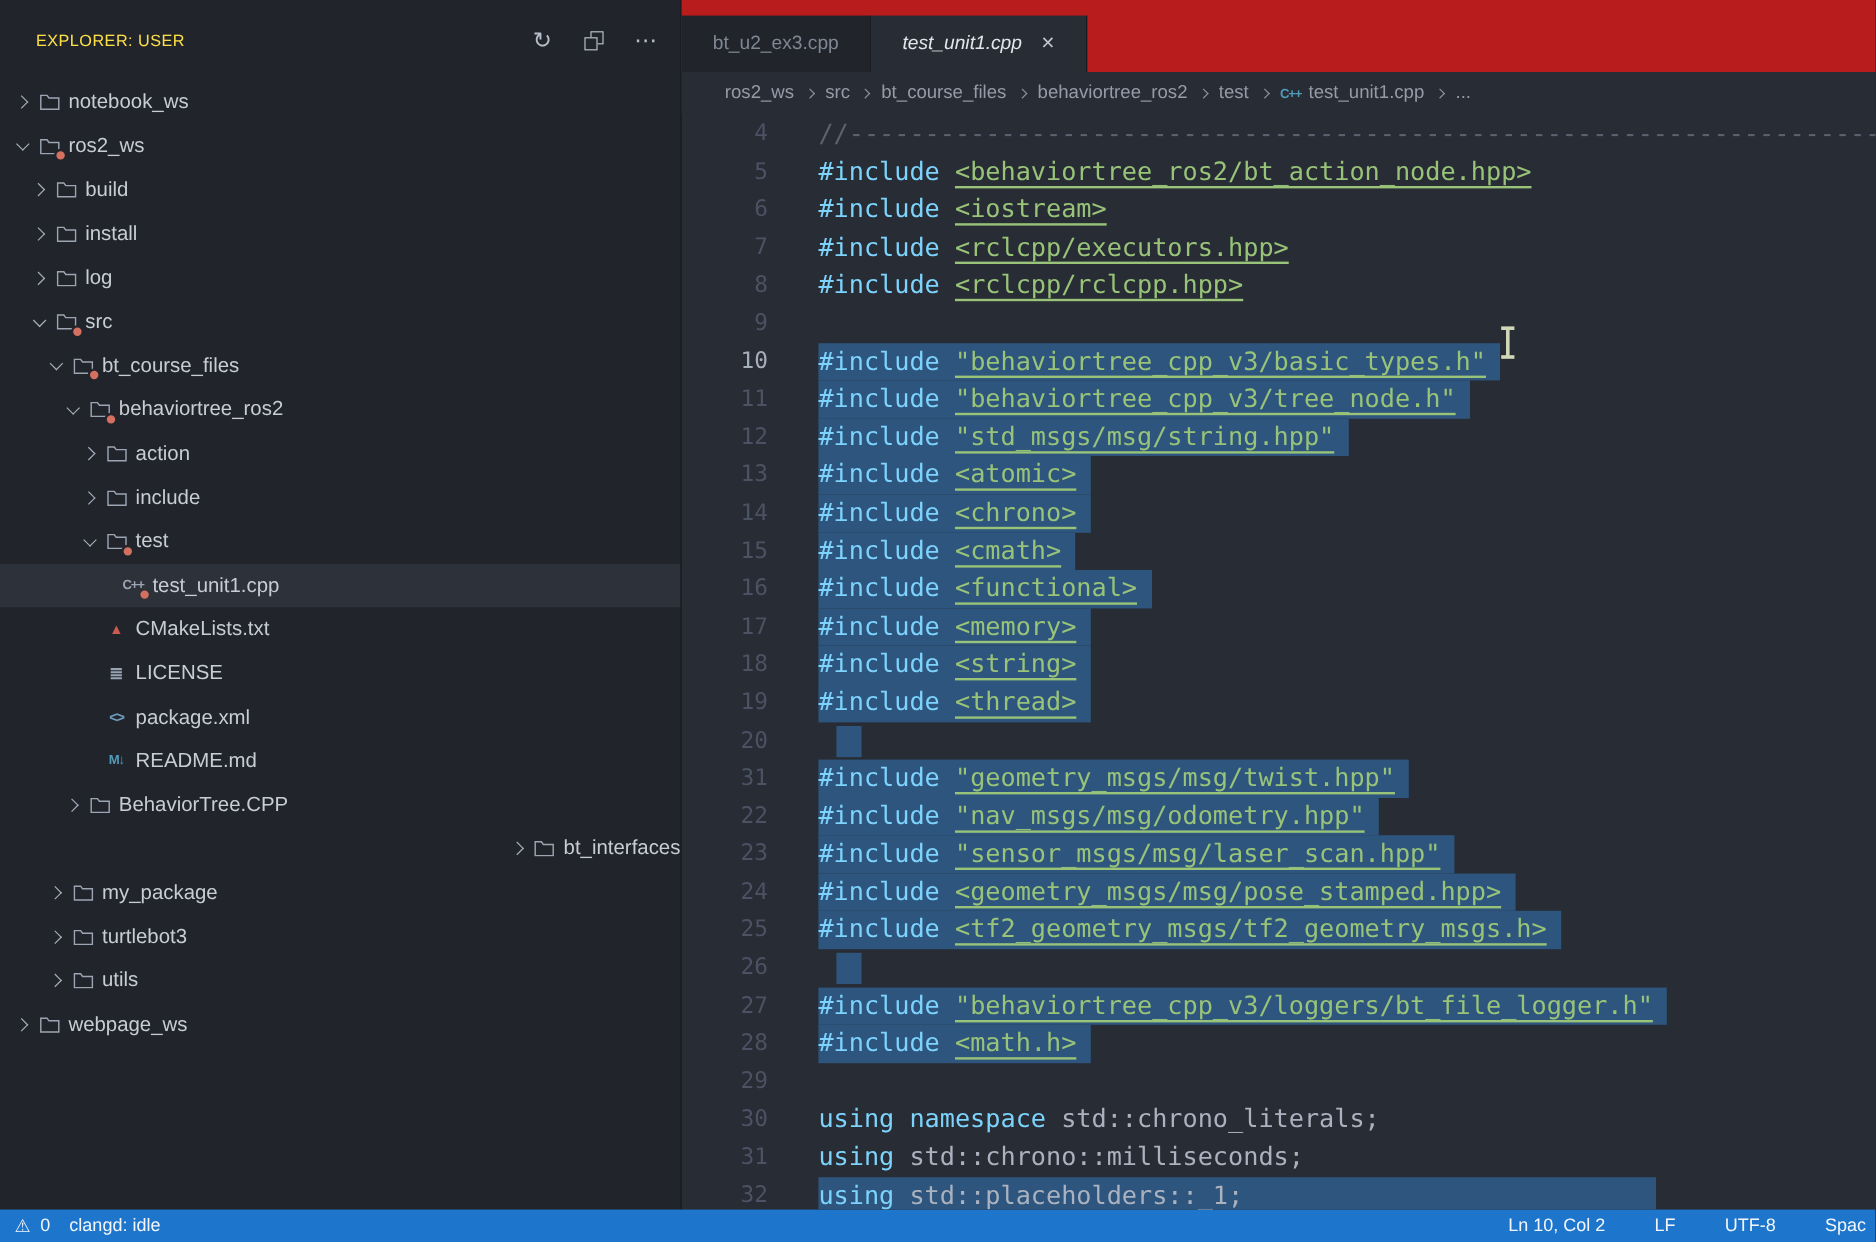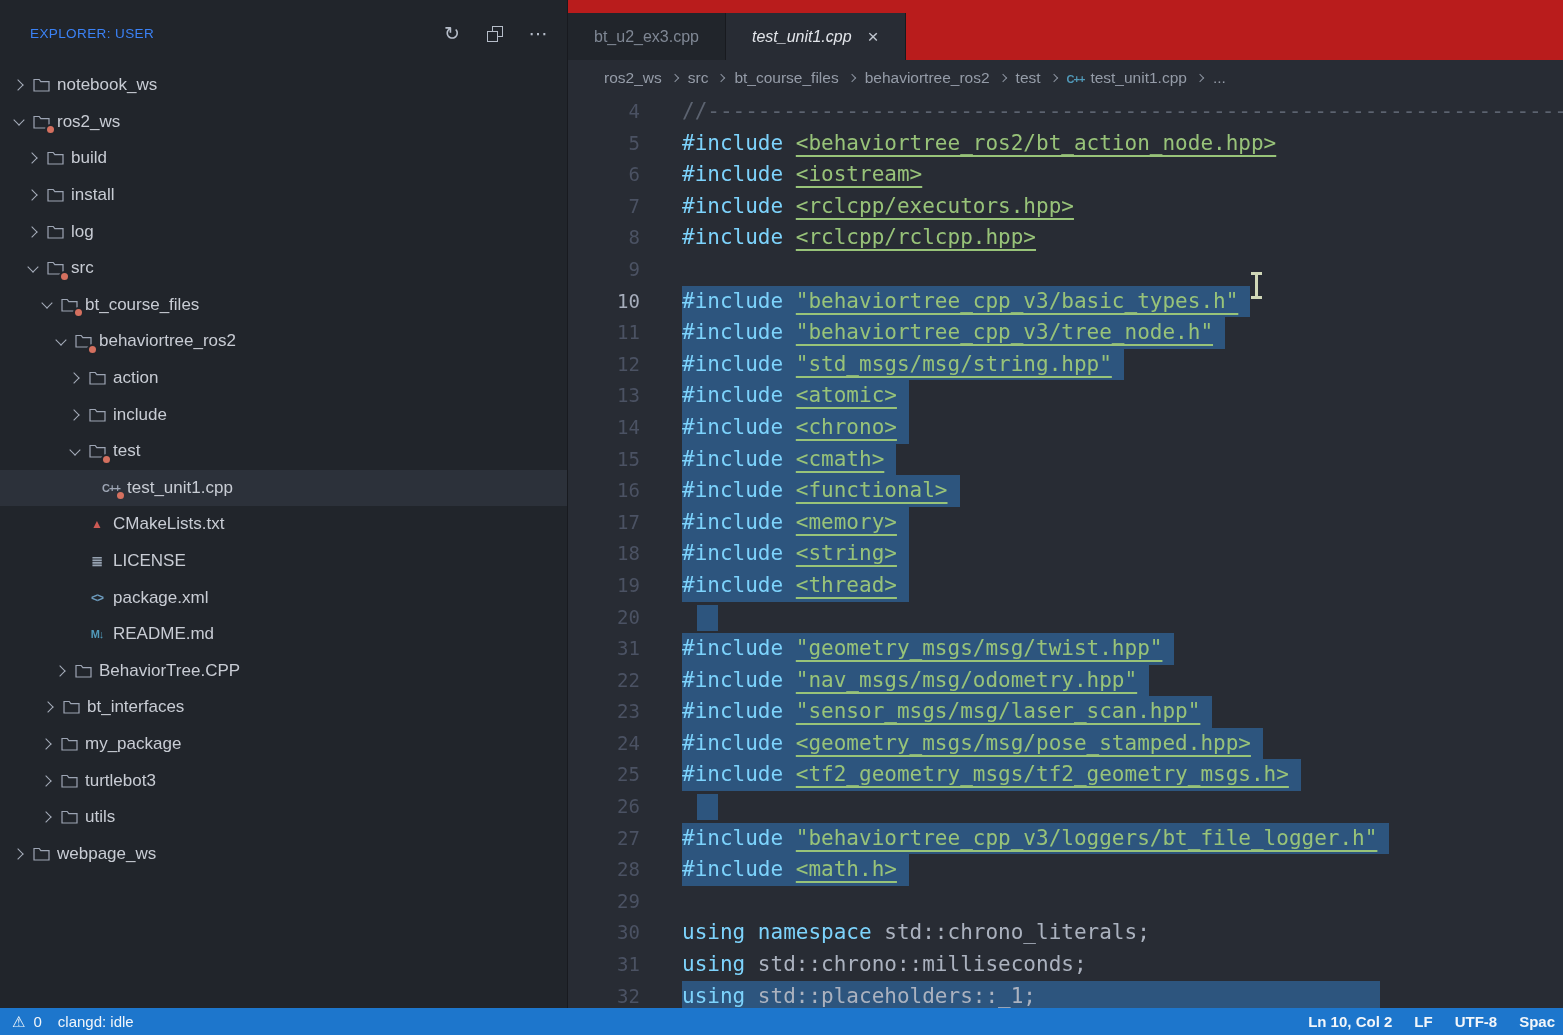--- a/index.html
+++ b/index.html
@@ -8,21 +8,21 @@
     width:1563px; height:1035px; overflow:hidden;
     background:#282c34; font-family:"Liberation Sans", sans-serif;
     -webkit-font-smoothing:antialiased;
   }
   .app { display:flex; flex-direction:column; width:100%; height:100%; }
   .main { display:flex; flex:1; min-height:0; }
 
   
   .sidebar { width:568px; background:#21252b; border-right:1px solid #181a1f; display:flex; flex-direction:column; }
   .sidebar-header { height:67px; display:flex; align-items:center; padding:0 18px 0 30px; }
-  .sidebar-title { font-size:13.5px; letter-spacing:.4px; color:#3b82f6; flex:1; }
+  .sidebar-title { font-size:13.5px; letter-spacing:.4px; color:#fde047; flex:1; }
   .sidebar-actions { display:flex; align-items:center; gap:24px; color:#b6bdc9; }
   .sb-act { font-size:19px; cursor:pointer; width:22px; text-align:center; }
   .collapse-ico { position:relative; width:16px; height:16px; }
   .collapse-ico .sq1 { position:absolute; left:0; bottom:0; width:11px; height:11px; border:1.3px solid #b6bdc9; background:#21252b; }
   .collapse-ico .sq2 { position:absolute; right:0; top:0; width:11px; height:11px; border:1.3px solid #b6bdc9; }
   .tree { flex:1; overflow:hidden; }
   .tree-row { height:36.6px; display:flex; align-items:center; cursor:pointer; }
   .tree-row.selected { background:#2c313a; }
   .chev-box { width:18px; height:100%; display:flex; align-items:center; justify-content:center; flex:none; }
   .chev { width:8px; height:8px; border-right:1.7px solid #a6adbb; border-bottom:1.7px solid #a6adbb; }
@@ -69,21 +69,21 @@
   
   .ibeam { position:absolute; left:687px; top:273px; width:3px; height:25px; background:#dfe6c3; opacity:.92; z-index:5; }
   .ibeam::before, .ibeam::after { content:''; position:absolute; left:-4px; width:11px; height:3px; background:#dfe6c3; }
   .ibeam::before { top:-1px; } .ibeam::after { bottom:-1px; }
 
   
   .status-bar { height:27px; background:#1d76cc; display:flex; align-items:center; padding:0 6px 0 12px; color:#f2f6fa; font-size:15px; flex:none; }
   .sb-left { display:flex; align-items:center; gap:8px; }
   .warn-ico { font-size:15px; }
   .sb-server { margin-left:16px; }
-  .sb-right { margin-left:auto; display:flex; align-items:center; gap:22px; padding-right:2px;font-weight:bold; }
+  .sb-right { margin-left:auto; display:flex; align-items:center; gap:41px; padding-right:2px; }
   .sb-item { cursor:pointer; white-space:nowrap; }
 </style>
 </head>
 <body>
 
 <div class="app">
   <div class="main">
     <aside class="sidebar">
       <div class="sidebar-header">
         <span class="sidebar-title">EXPLORER: USER</span>
@@ -263,21 +263,21 @@
             <span class="chev-box">
               <span class="chev right"></span>
             </span>
             <span class="icon-wrap">
               <svg width="17" height="14" viewBox="0 0 17 14">
                 <path d="M1 1.5h5.2l1.6 2.2H16v9.3H1z" fill="none" stroke="#9da5b4" stroke-width="1.2"></path>
               </svg>
             </span>
             <span class="tree-label">BehaviorTree.CPP</span>
           </div>
-          <div class="tree-row" style="padding-left: 40px;">
+          <div class="tree-row" style="padding-left: 26px; justify-content: flex-end;">
             <span class="chev-box">
               <span class="chev right"></span>
             </span>
             <span class="icon-wrap">
               <svg width="17" height="14" viewBox="0 0 17 14">
                 <path d="M1 1.5h5.2l1.6 2.2H16v9.3H1z" fill="none" stroke="#9da5b4" stroke-width="1.2"></path>
               </svg>
             </span>
             <span class="tree-label">bt_interfaces</span>
           </div>

